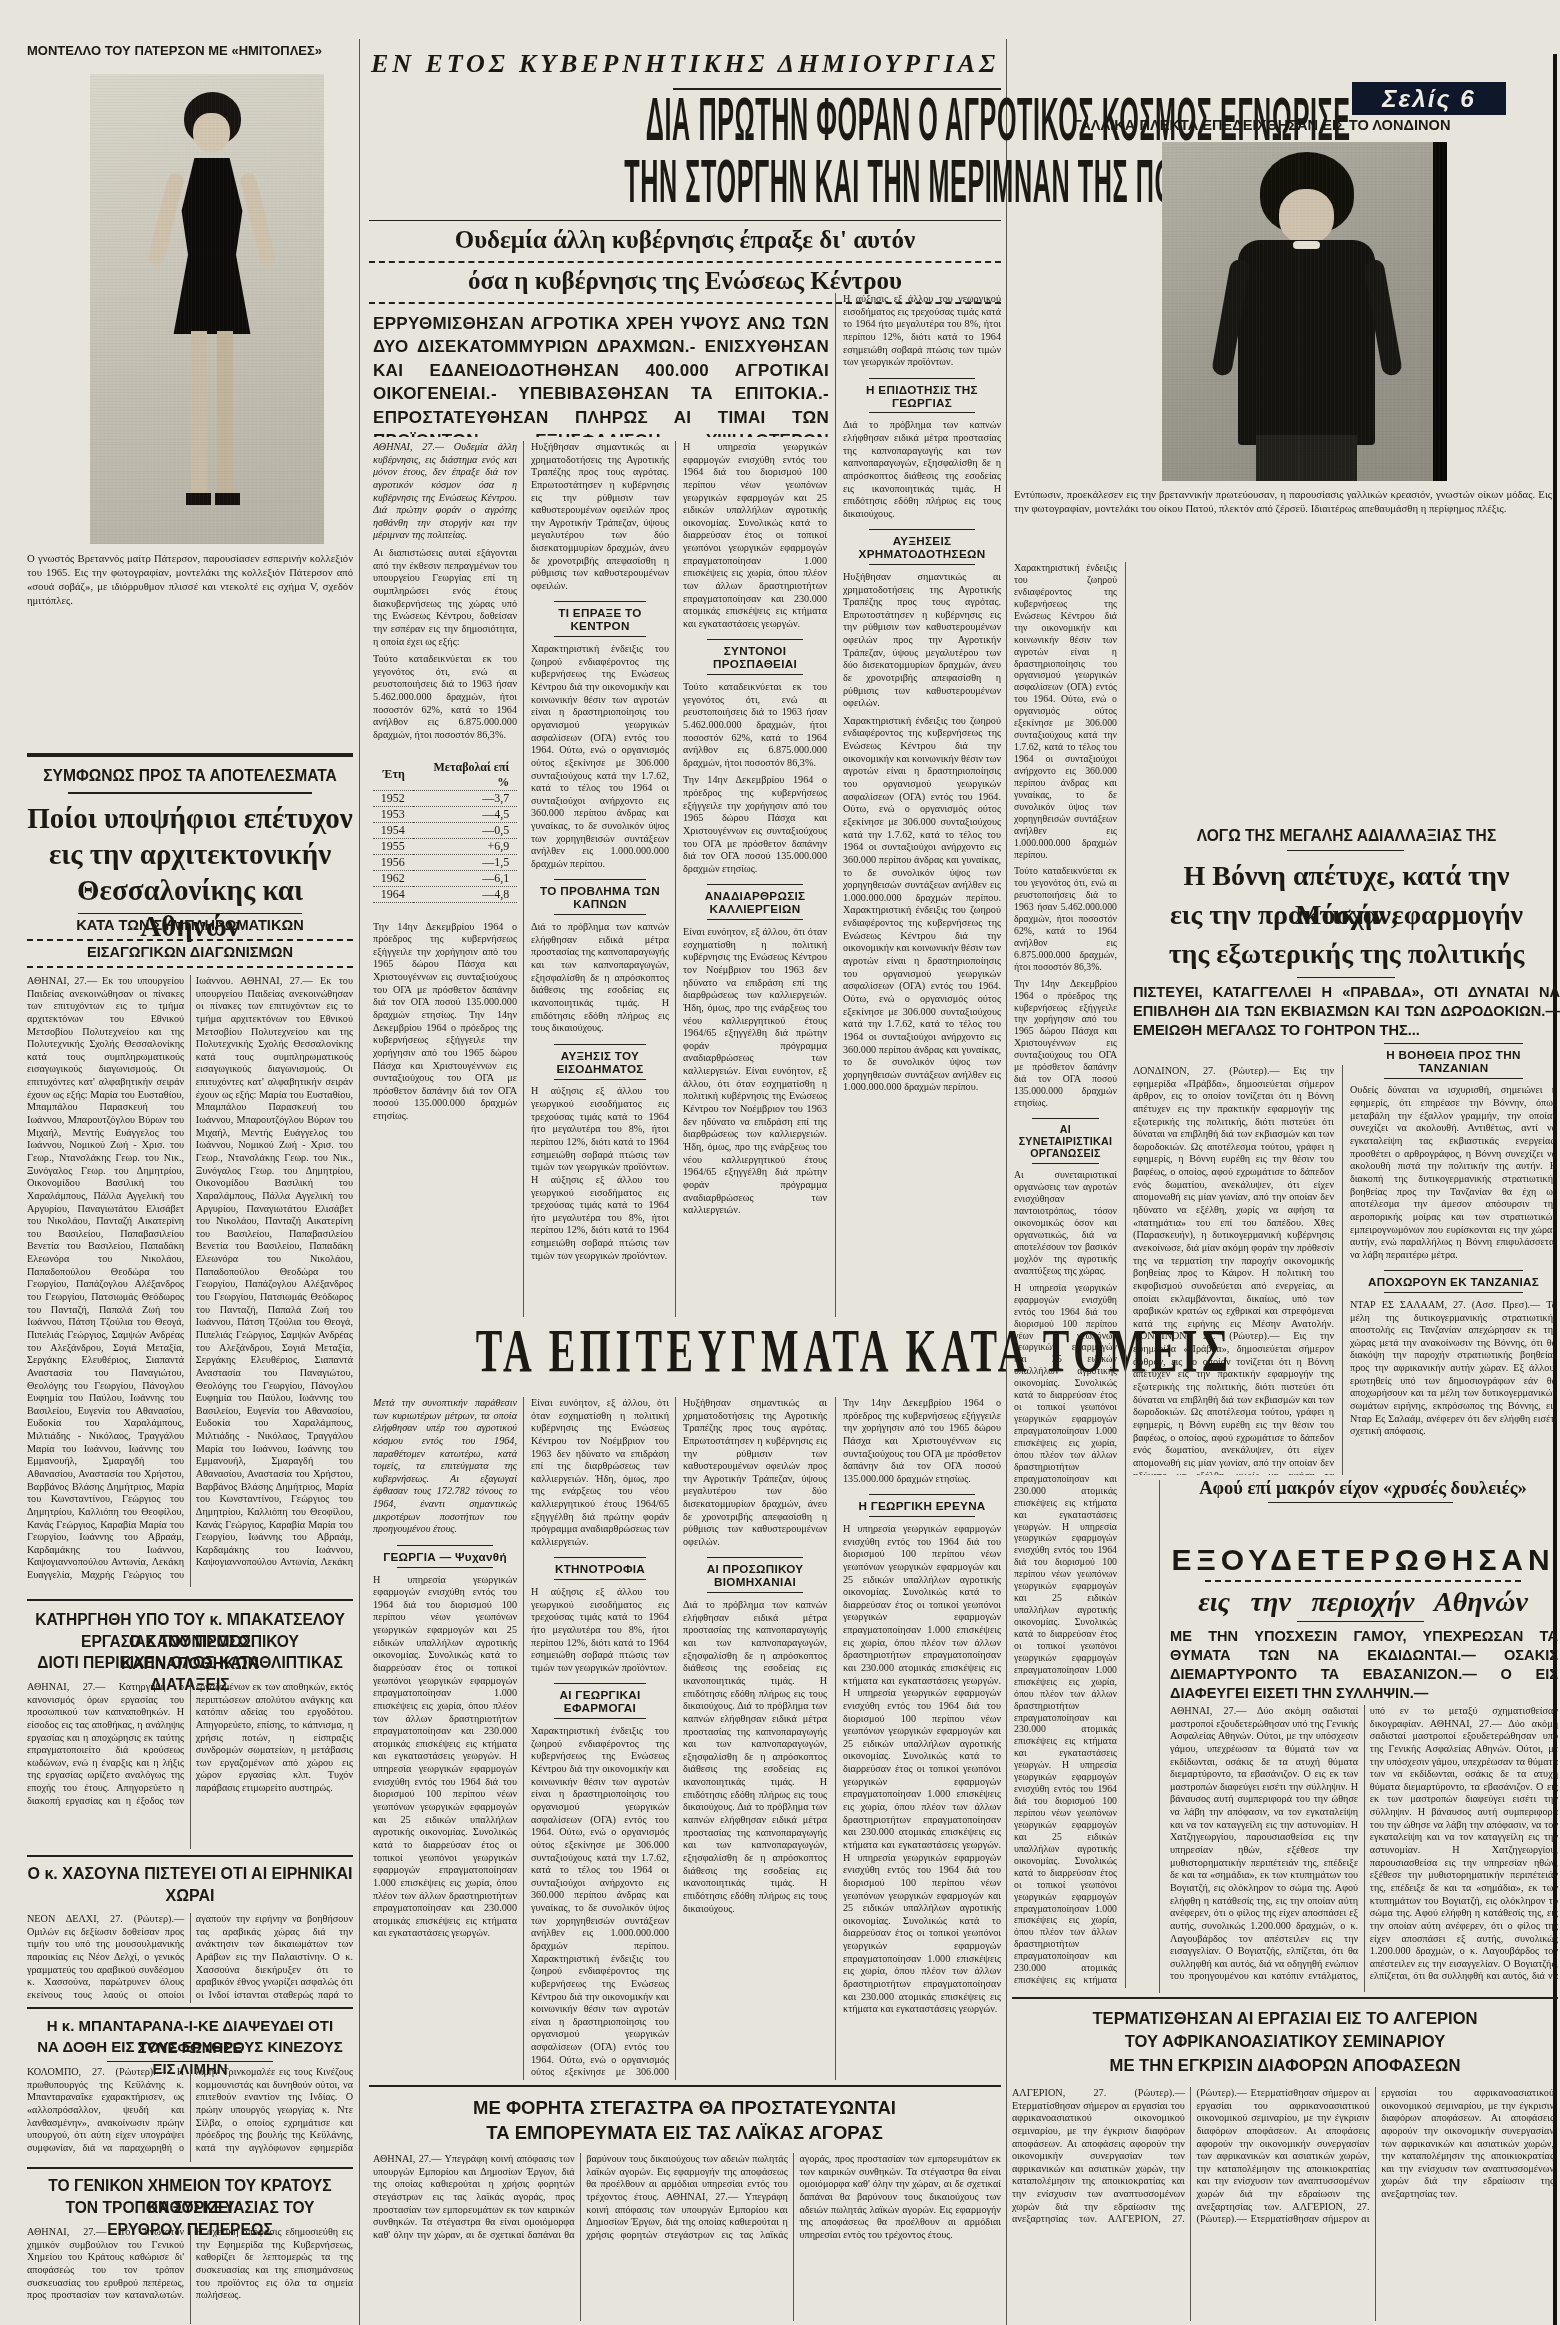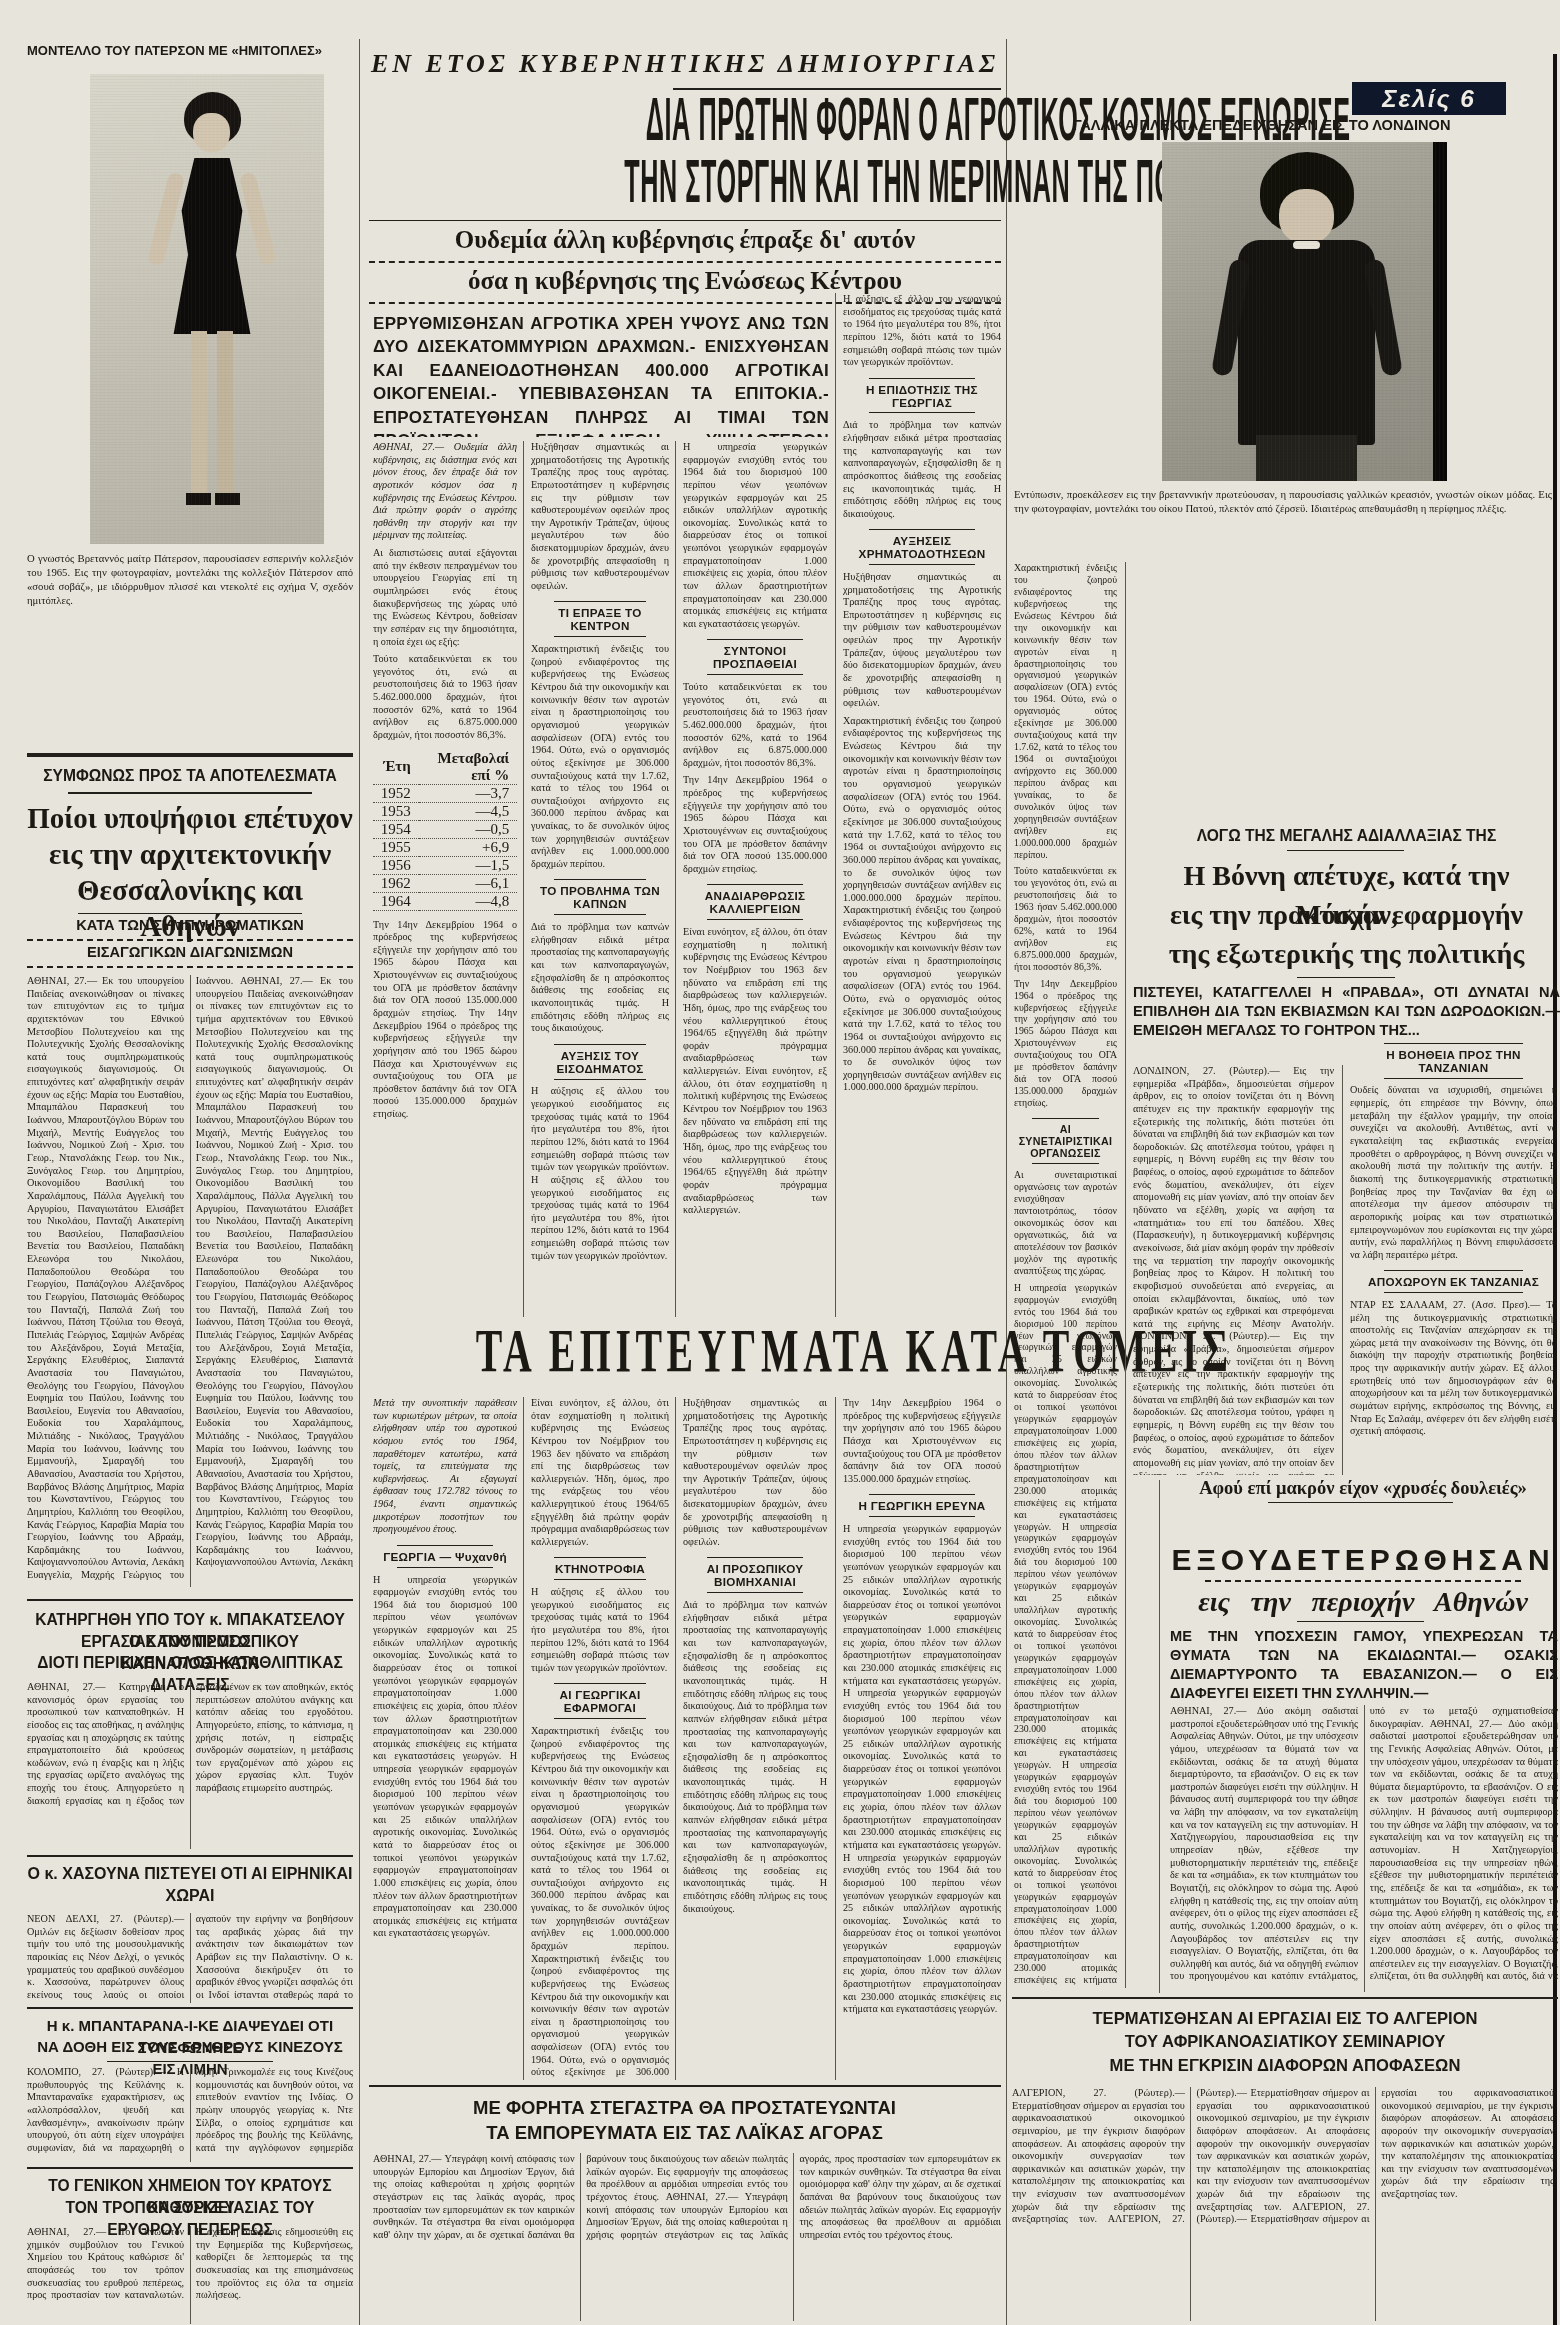--- a/index.html
+++ b/index.html
@@ -26,21 +26,21 @@
   .cols3{column-count:3;column-gap:11.7px;column-rule:1px solid #5a564c;}
   .summary{font-family:"Liberation Sans",sans-serif;font-weight:700;font-size:17px;line-height:1.38;
       text-align:justify;letter-spacing:0.3px;}
   .deck{font-family:"Liberation Sans",sans-serif;font-weight:700;font-size:14.6px;line-height:1.3;text-align:justify;}
   .badge{background:#0f172a;color:#efece3;font-family:"Liberation Sans",sans-serif;font-weight:700;
       font-style:italic;font-size:24.4px;text-align:center;line-height:33px;letter-spacing:2px;}
   .photo{overflow:hidden;}
   .grain{position:absolute;inset:0;background:
      repeating-linear-gradient(0deg,rgba(0,0,0,.03) 0 1px,transparent 1px 2.9px),
      repeating-linear-gradient(90deg,rgba(255,255,255,.03) 0 1px,transparent 1px 3.9px);}
-  table.yr{font-size:15px;border-collapse:collapse;margin:8px auto;}
+  table.yr{font-size:12px;border-collapse:collapse;margin:18px auto;}
   table.yr td,table.yr th{padding:0 7.8px;text-align:right;border-bottom:1px dotted #55524a;}
   .ital{font-style:italic;}
 </style>
 </head>
 <body>
 
 <div class="page">
 
   <div class="vr" style="left:359px;top:39px;height:2287px"></div>
   <div class="vr" style="left:1006px;top:39px;height:2287px"></div>

